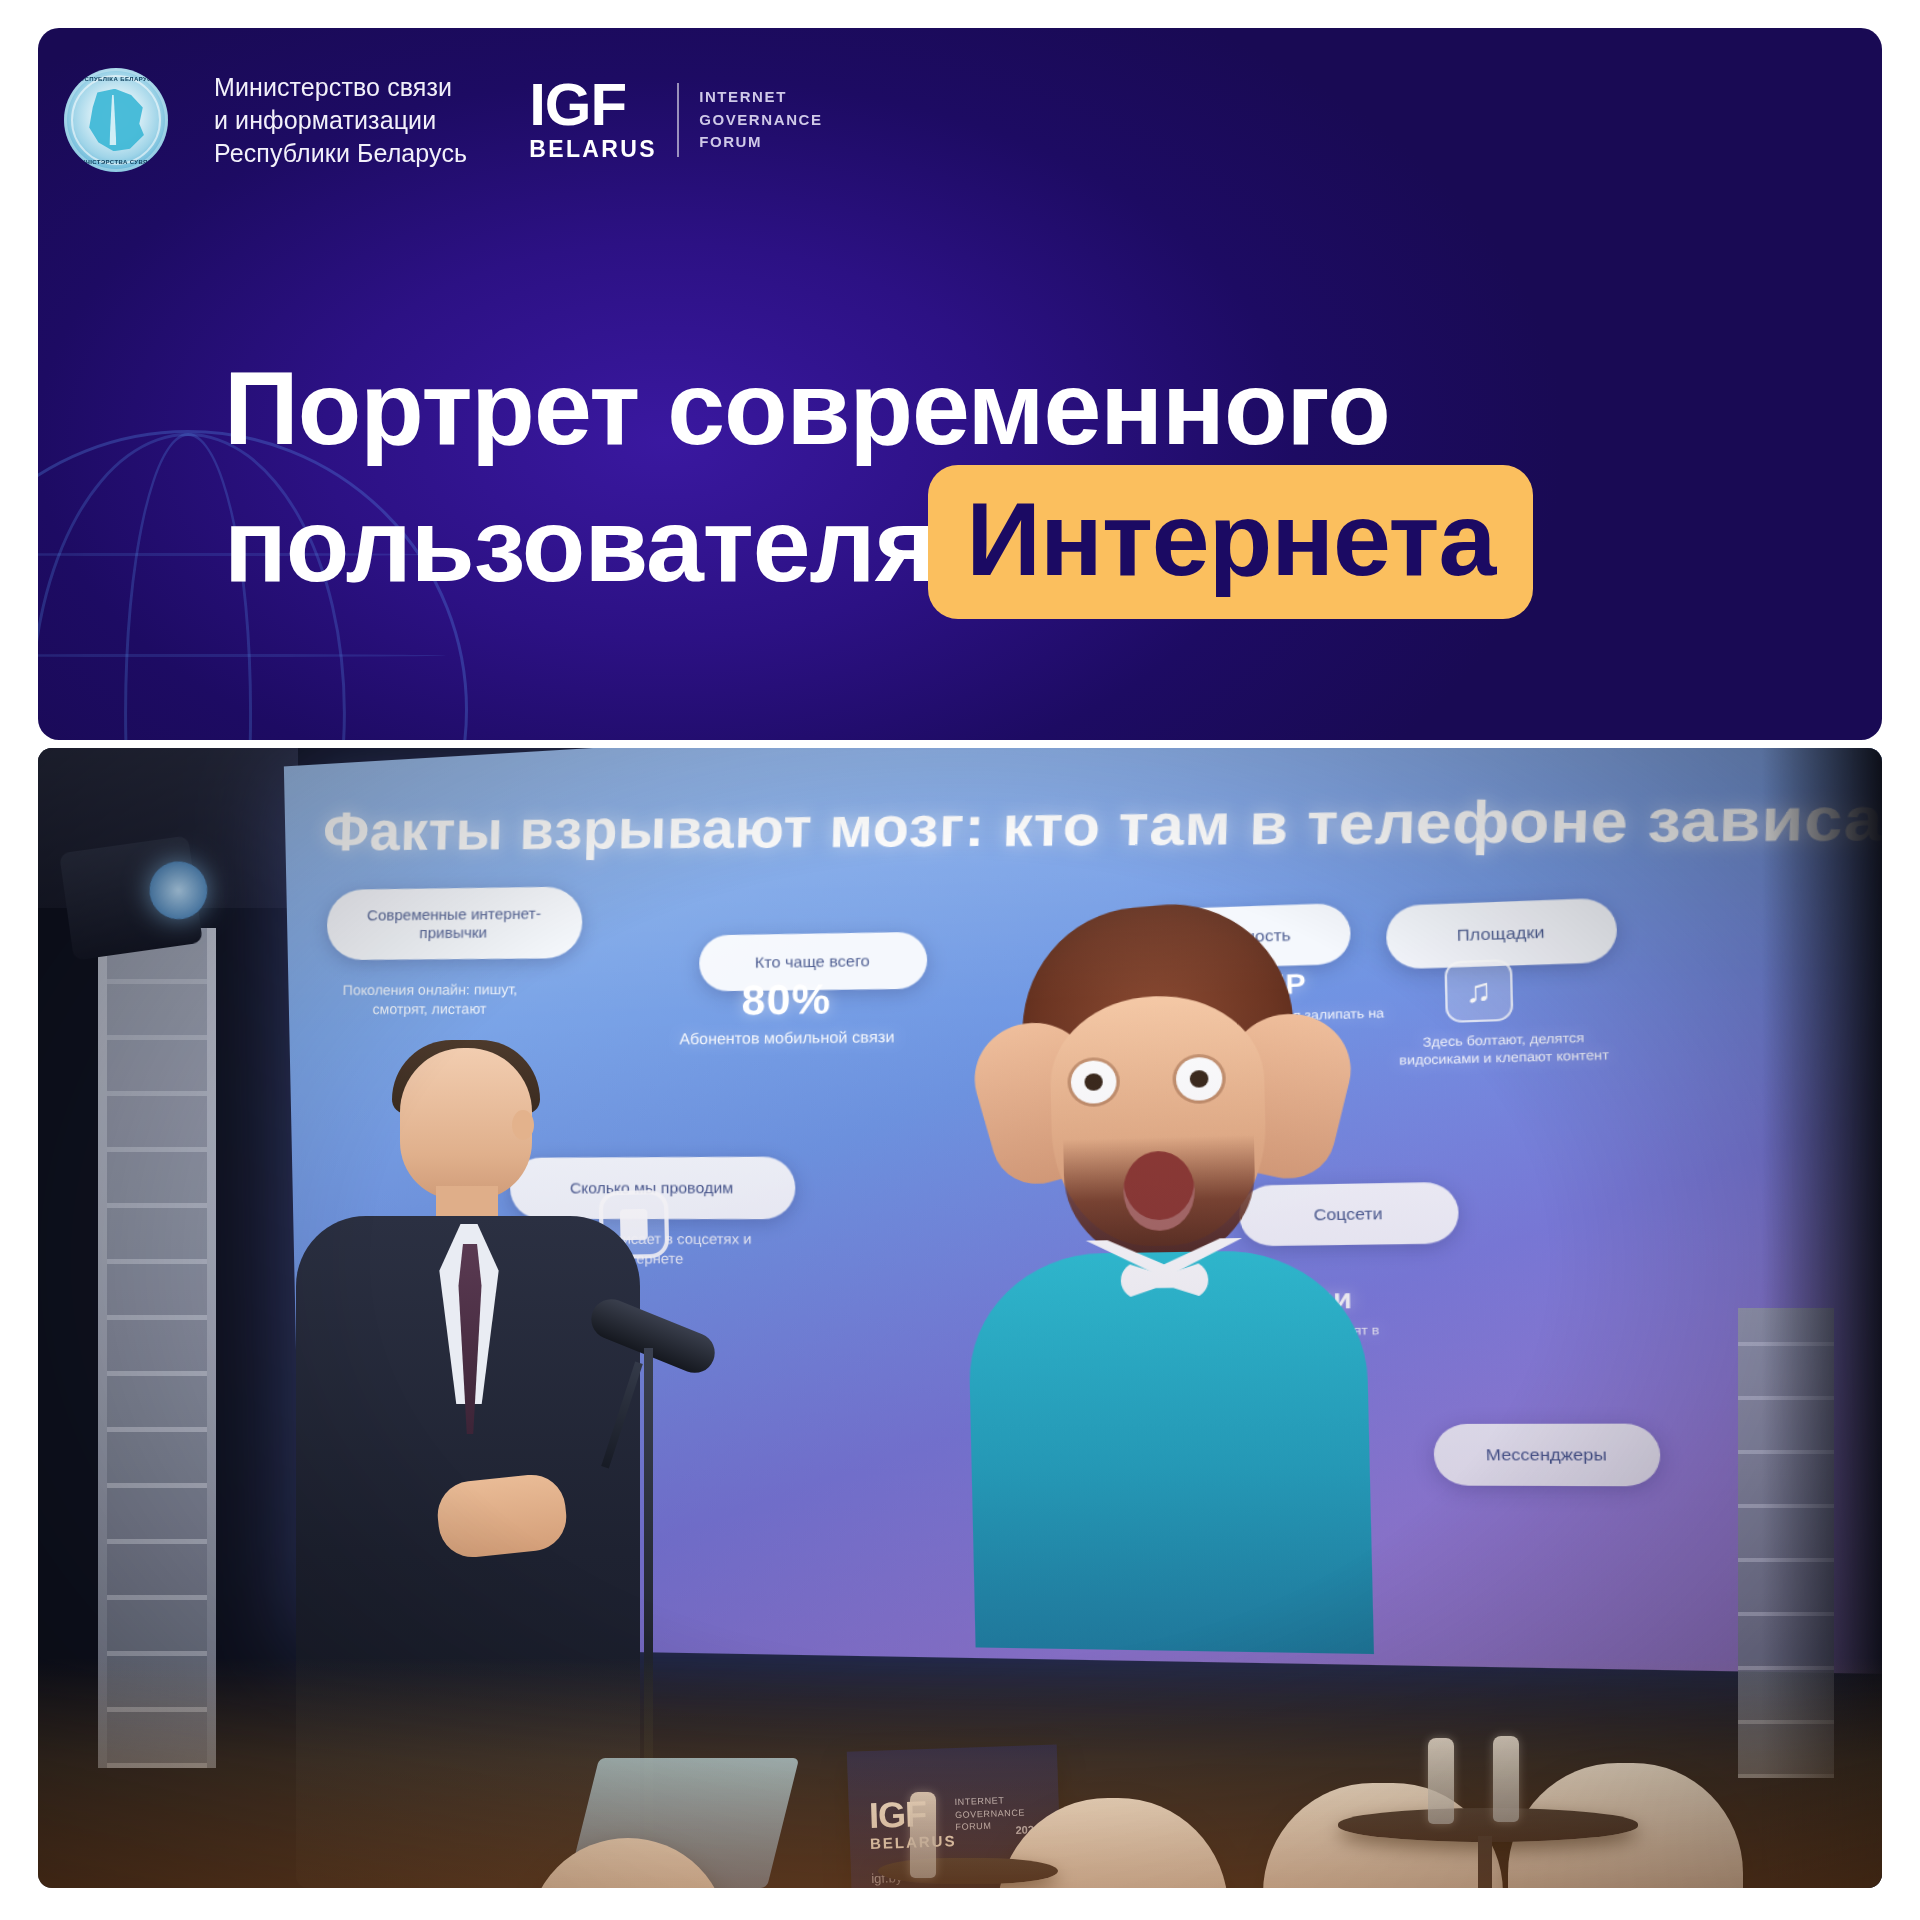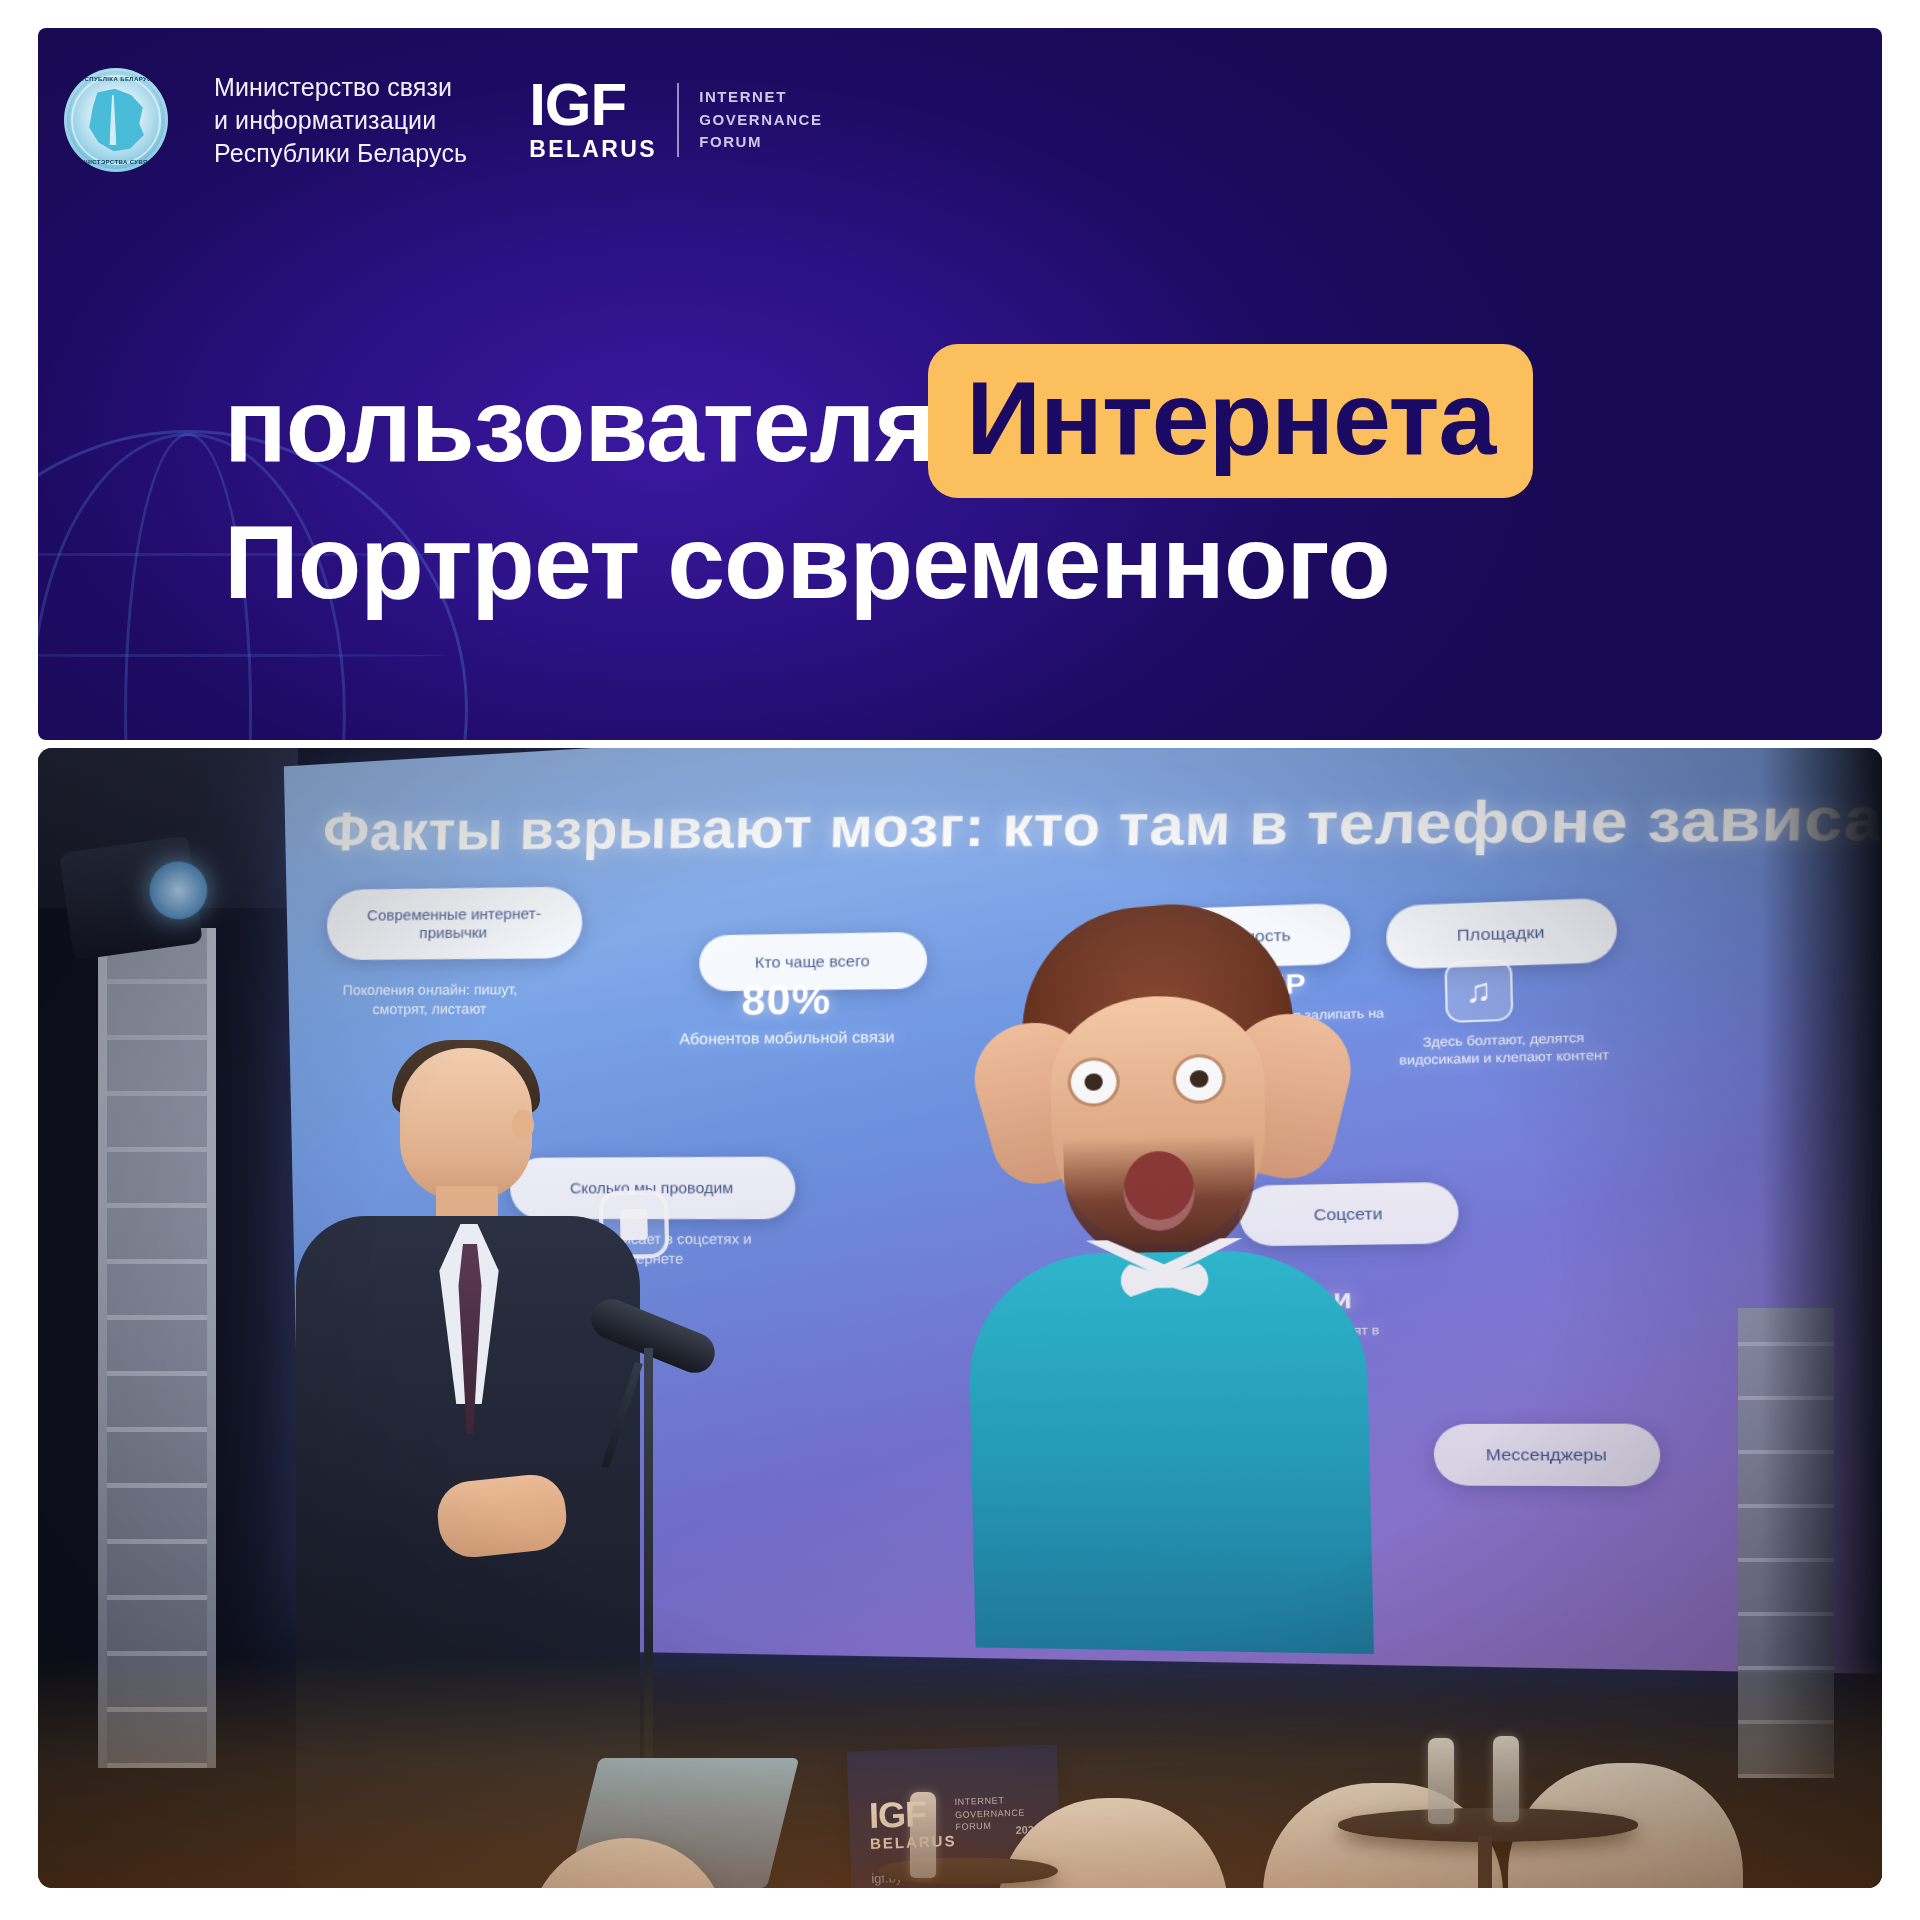--- a/index.html
+++ b/index.html
@@ -4,21 +4,21 @@
 <style>
   * { margin:0; padding:0; box-sizing:border-box; }
   html,body { width:1920px; height:1920px; overflow:hidden; background:#ffffff; }
   body { font-family:"Liberation Sans", sans-serif; }
 
   .page { position:relative; width:1920px; height:1920px; background:#ffffff; }
 
   
   .banner{
     position:absolute; left:38px; top:28px; width:1844px; height:712px;
-    border-radius:8px; overflow:hidden;
+    border-radius:21px; overflow:hidden;
     background:
       radial-gradient(ellipse 900px 520px at 34% 58%, #3a18a0 0%, #2c1184 38%, #1d0b63 70%, #190a54 100%),
       linear-gradient(135deg,#241072 0%,#1b0a5e 55%,#16084c 100%);
   }
   
   .globe{
     position:absolute; left:-130px; bottom:-250px; width:560px; height:560px;
     border-radius:50%;
     border:3px solid rgba(86,146,232,.40);
     box-shadow: inset 0 0 0 0 rgba(0,0,0,0);
@@ -400,25 +400,25 @@
         </div>
         <div class="igf-div"></div>
         <div class="igf-sub">INTERNET
 GOVERNANCE
 FORUM</div>
       </div>
 
     </div>
 
     <div class="title-wrap">
+      <div class="tline">Портрет современного</div>
       <div class="tline tline2">
         <span>пользователя</span>
         <span class="badge">Интернета</span>
       </div>
-      <div class="tline">Портрет современного</div>
     </div>
 
   </div>
 
   <div class="photo">
 
     <div class="ceiling"></div>
 
     <div class="screen">
       <div class="scr-title">Факты взрывают мозг: кто там в телефоне зависает?</div>

